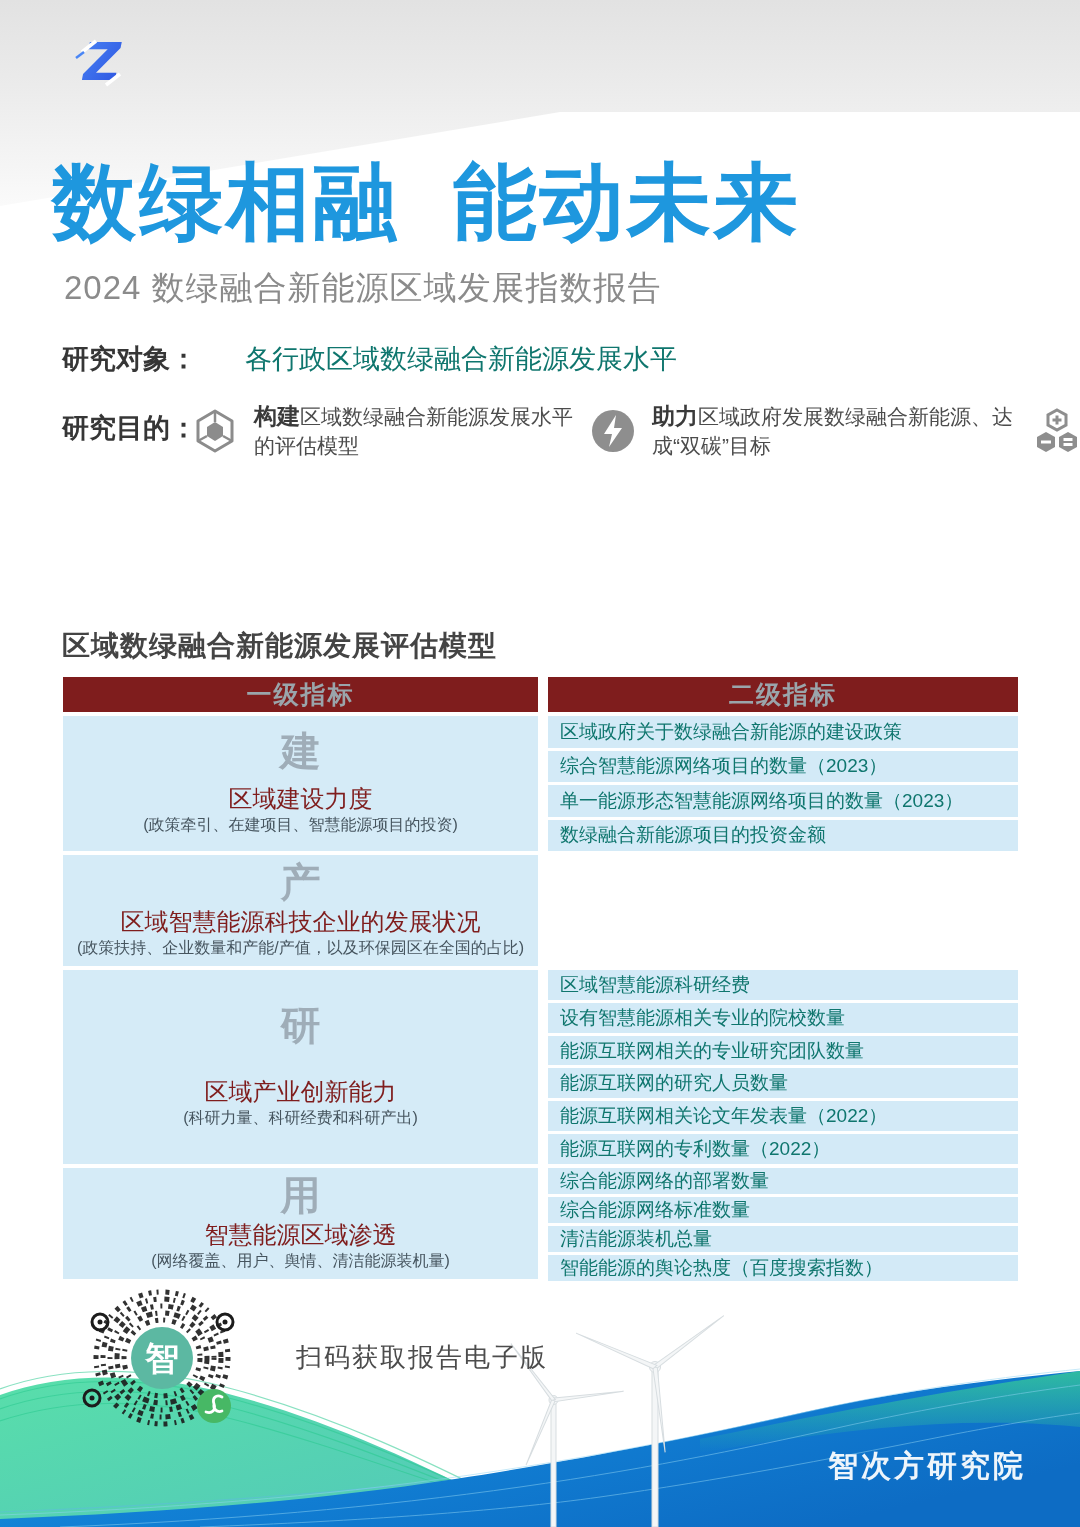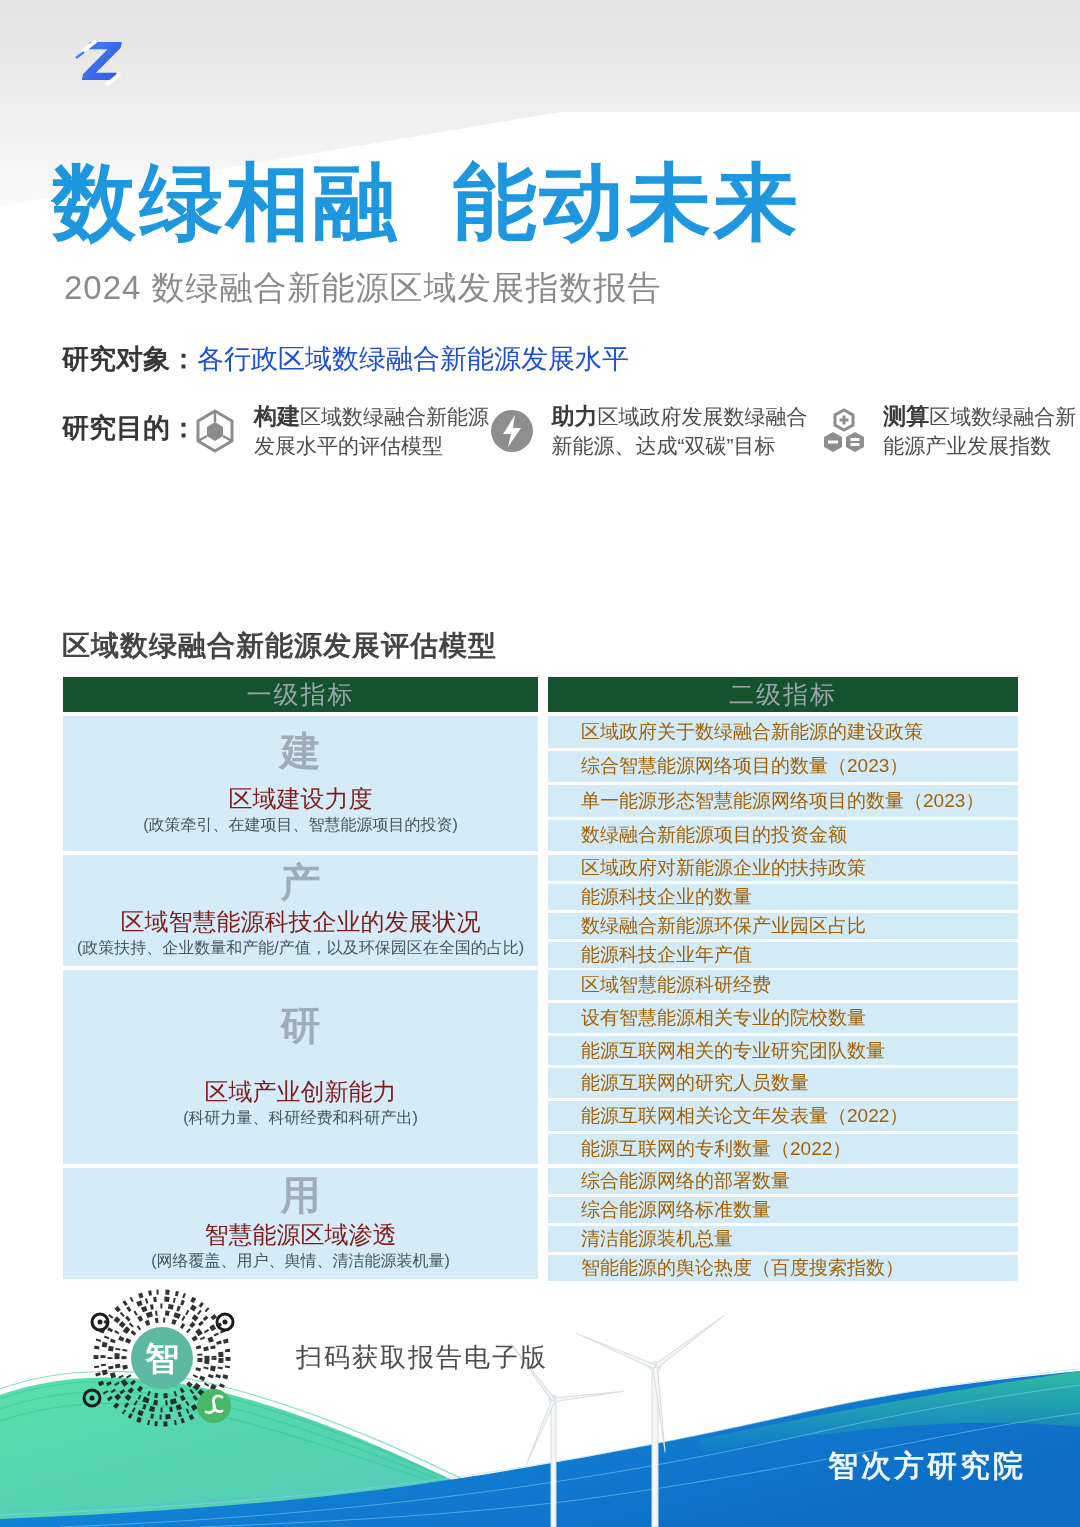--- a/index.html
+++ b/index.html
@@ -17,46 +17,46 @@
   .logo-text .en{font-size:14px;font-weight:bold;color:#333;letter-spacing:.5px;margin-top:2px;}
 
   
   .hero-title{position:absolute;left:52px;top:156px;font-size:84px;font-weight:800;
               color:#1e97de;letter-spacing:3px;white-space:pre;line-height:1.1;}
   .hero-sub{position:absolute;left:64px;top:266px;font-size:33px;color:#8b8b8b;letter-spacing:1px;}
 
   
   .line-object{position:absolute;left:62px;top:341px;font-size:27px;}
   .line-object .lbl{font-weight:bold;color:#363636;}
-  .line-object .txt{color:#1d4ed8;}
+  .line-object .txt{color:#0f766e;margin-left:48px;}
   .purpose-label{position:absolute;left:62px;top:410px;font-size:27px;font-weight:bold;color:#363636;}
   .purpose-list{position:absolute;left:192px;top:398px;display:flex;flex-direction:row;}
   .purpose-item{display:flex;align-items:center;gap:16px;height:65px;}
   .purpose-item .p-icon{width:46px;height:46px;flex:0 0 46px;display:flex;align-items:center;justify-content:center;}
   .purpose-item .p-text{font-size:21px;color:#4c4c4c;}
   .purpose-item .p-lead{font-size:23px;font-weight:bold;color:#3a3a3a;}
 
   
   .model-heading{position:absolute;left:62px;top:627px;font-size:28px;font-weight:bold;color:#444;letter-spacing:1px;}
   .model-table{position:absolute;left:63px;top:677px;width:955px;display:flex;flex-direction:column;gap:4px;}
   .thead{display:flex;gap:10px;height:35px;}
-  .th{background:#14532d;color:#9aa5ab;font-size:25px;font-weight:normal;letter-spacing:2px;
+  .th{background:#7f1d1d;color:#9aa5ab;font-size:25px;font-weight:bold;letter-spacing:2px;
       display:flex;align-items:center;justify-content:center;}
   .th.c1{width:475px;flex:0 0 475px;}
   .th.c2{flex:1;}
   .tgroup{display:flex;gap:10px;}
   .tgroup.g0{height:135px;} .tgroup.g1{height:111px;} .tgroup.g2{height:194px;} .tgroup.g3{height:111px;}
   .tleft{width:475px;flex:0 0 475px;background:#d5ebf7;display:flex;flex-direction:column;
          align-items:center;justify-content:space-evenly;text-align:center;padding:4px 10px;box-sizing:border-box;}
   .gkey{font-size:40px;font-weight:bold;color:#9fadb8;line-height:1;}
   .gtitle{font-size:24px;color:#7f1d1d;line-height:1.35;}
   .gsub{font-size:16px;color:#46555f;line-height:1.3;}
   .tright{flex:1;display:flex;flex-direction:column;gap:3px;}
-  .trow{flex:1;background:#d3eaf7;color:#a16207;font-size:19px;
-        display:flex;align-items:center;padding-left:33px;text-align:center;}
+  .trow{flex:1;background:#d3eaf7;color:#0f766e;font-size:19px;
+        display:flex;align-items:center;padding-left:12px;text-align:center;}
 
   
   .footer-art{position:absolute;left:0;top:1277px;width:1080px;height:250px;}
   .qr-wrap{position:absolute;left:62px;top:1286px;width:205px;height:150px;}
   .qr-caption{position:absolute;left:296px;top:1340px;font-size:26px;color:#4c4c4c;letter-spacing:2px;}
   .watermark{position:absolute;left:828px;top:1446px;font-size:30px;font-weight:bold;
              color:rgba(255,255,255,.93);letter-spacing:3px;z-index:5;}
 </style>
 </head>
 <body>
@@ -121,21 +121,20 @@
           <polygon points="23,2 32,7 32,17 23,22 14,17 14,7" fill="none" stroke="#8e8e8e" stroke-width="3"></polygon>
           <line x1="23" y1="7.5" x2="23" y2="16.5" stroke="#8e8e8e" stroke-width="3"></line>
           <line x1="18.5" y1="12" x2="27.5" y2="12" stroke="#8e8e8e" stroke-width="3"></line>
           <polygon points="12,24 21,29 21,39 12,44 3,39 3,29" fill="#8e8e8e"></polygon>
           <line x1="7" y1="34" x2="17" y2="34" stroke="#ffffff" stroke-width="3"></line>
           <polygon points="34,24 43,29 43,39 34,44 25,39 25,29" fill="#8e8e8e"></polygon>
           <line x1="29.5" y1="31.5" x2="38.5" y2="31.5" stroke="#ffffff" stroke-width="3"></line>
           <line x1="29.5" y1="36.5" x2="38.5" y2="36.5" stroke="#ffffff" stroke-width="3"></line>
         </svg>
       </span>
-      <span class="p-text"><b class="p-lead">测算</b><span>区域数绿融合新能源产业发展指数</span></span>
     </div>
   </div>
 
   <div class="model-heading">区域数绿融合新能源发展评估模型</div>
 
   <div class="model-table">
     <div class="thead">
       <div class="th c1">一级指标</div>
       <div class="th c2">二级指标</div>
     </div>
@@ -156,26 +155,20 @@
       </div>
     </div>
 
     <div class="tgroup g1">
       <div class="tleft">
         <div class="gkey">产</div>
         <div>
           <div class="gtitle">区域智慧能源科技企业的发展状况</div>
           <div class="gsub">(政策扶持、企业数量和产能/产值，以及环保园区在全国的占比)</div>
         </div>
-      </div>
-      <div class="tright">
-        <div class="trow">区域政府对新能源企业的扶持政策</div>
-        <div class="trow">能源科技企业的数量</div>
-        <div class="trow">数绿融合新能源环保产业园区占比</div>
-        <div class="trow">能源科技企业年产值</div>
       </div>
     </div>
 
     <div class="tgroup g2">
       <div class="tleft">
         <div class="gkey">研</div>
         <div>
           <div class="gtitle">区域产业创新能力</div>
           <div class="gsub">(科研力量、科研经费和科研产出)</div>
         </div>

